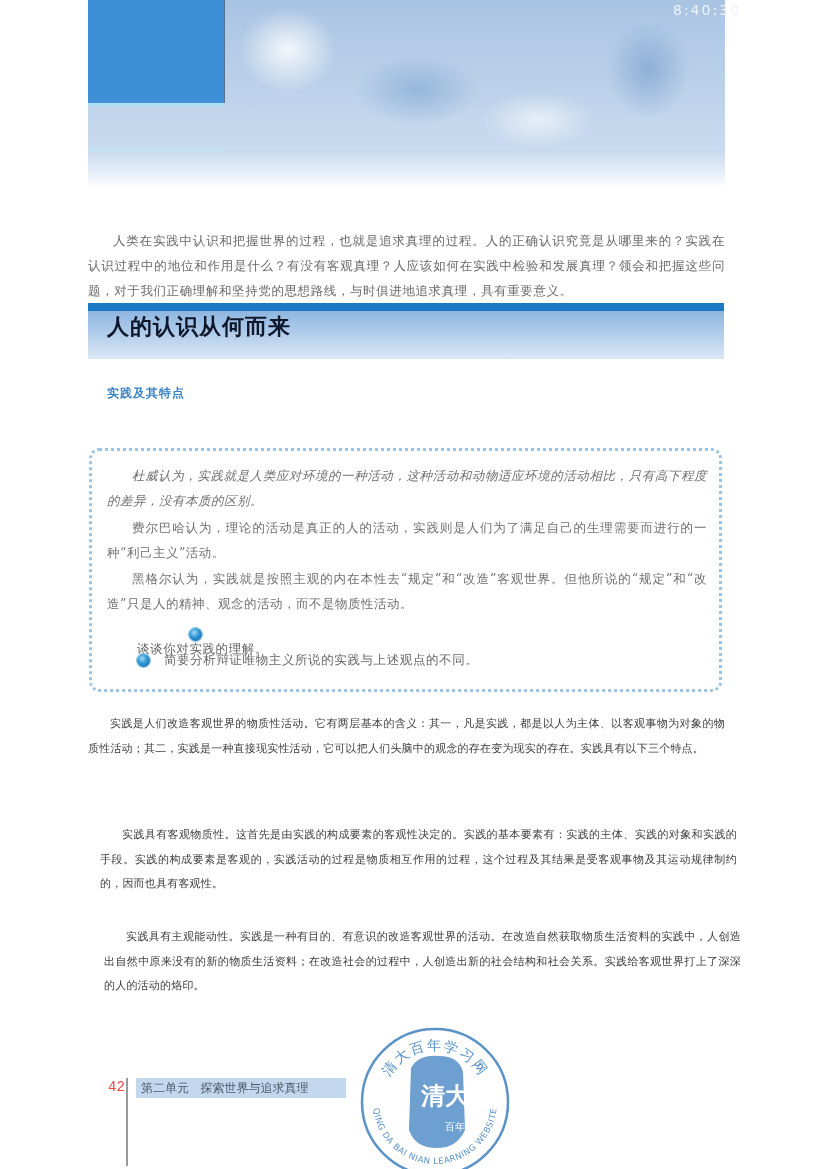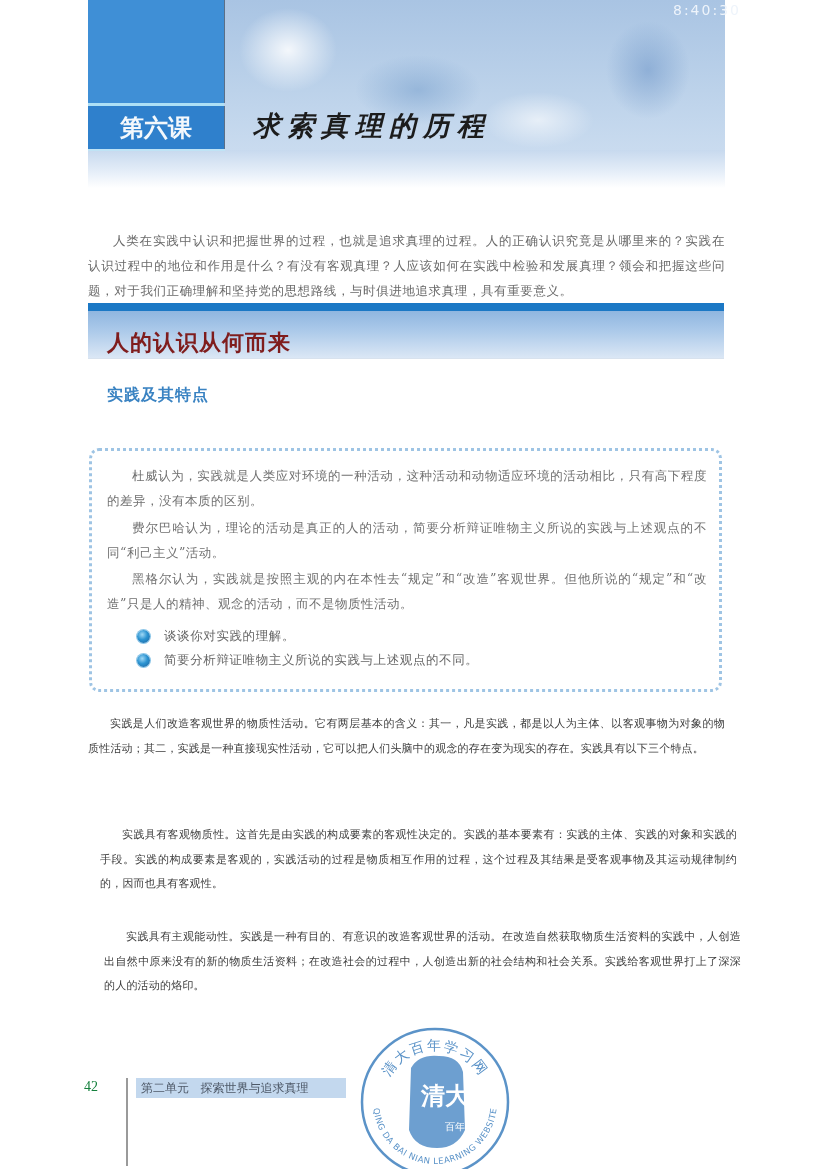--- a/index.html
+++ b/index.html
@@ -59,27 +59,27 @@
   }
 
   
   .section-bar { left: 88px; top: 303px; width: 636px; height: 8px; background: #1b78c5; }
   .section-band {
     left: 88px; top: 311px; width: 636px; height: 47px;
     background: linear-gradient(180deg, #8fb6e0 0%, #aecbea 45%, #dbe7f5 100%);
     border-bottom: 1px solid #d8e2ee;
   }
   .section-title {
-    left: 107px; top: 328px; font-size: 22px; font-weight: bold; color: #7f1d1d;
+    left: 107px; top: 312px; font-size: 22px; font-weight: bold; color: #0f172a;
     letter-spacing: 1px;
   }
 
   
   .subhead {
-    left: 107px; top: 385px; font-size: 16px; font-weight: bold; color: #3a83c2;
+    left: 107px; top: 385px; font-size: 12px; font-weight: bold; color: #3a83c2;
     font-family: "DejaVu Sans", sans-serif; letter-spacing: 1px;
   }
 
   
   .info-box {
     left: 89px; top: 448px; width: 633px; height: 244px;
     border: 3px dotted #9ec4e4; border-radius: 10px; box-sizing: border-box;
   }
   .info-para {
     left: 107px; width: 600px;
@@ -99,22 +99,22 @@
 
   
   .body-para {
     left: 88px; width: 637px;
     font-size: 11px; line-height: 24.5px; color: #3c3c3c;
     text-indent: 2em; letter-spacing: 0.2px; text-align: justify;
   }
 
   
   .page-num {
-    left: 84px; top: 1079px; font-size: 14px; color: #15803d;
-    font-family: Liberation Serif, serif;
+    left: 108px; top: 1079px; font-size: 14px; color: #ef4444;
+    font-family: Liberation Mono, monospace;
   }
   .footer-rule { left: 126px; top: 1078px; width: 2px; height: 88px; background: #9a9a9a; }
   .footer-bar {
     left: 136px; top: 1078px; width: 210px; height: 20px;
     background: #c3d8ee;
     font-size: 12px; color: #4e5968; line-height: 20px;
     font-family: "DejaVu Sans", sans-serif; padding-left: 5px; box-sizing: border-box;
     white-space: pre;
   }
 
@@ -123,39 +123,37 @@
 </style>
 </head>
 <body>
 
 <div class="abs header">
   <div class="abs header-photo"></div>
   <div class="abs header-fade"></div>
   <div class="abs header-clock">8:40:30</div>
   <div class="abs header-block-top"></div>
   <div class="abs header-block-sep"></div>
-  <div class="abs header-block-label">第六课</div>
   <div class="abs header-block-under"></div>
-  <div class="abs header-title">求索真理的历程</div>
 </div>
 
 <p class="abs intro">人类在实践中认识和把握世界的过程，也就是追求真理的过程。人的正确认识究竟是从哪里来的？实践在认识过程中的地位和作用是什么？有没有客观真理？人应该如何在实践中检验和发展真理？领会和把握这些问题，对于我们正确理解和坚持党的思想路线，与时俱进地追求真理，具有重要意义。</p>
 
 <div class="abs section-bar"></div>
 <div class="abs section-band"></div>
 <div class="abs section-title">人的认识从何而来</div>
 
 <div class="abs subhead">实践及其特点</div>
 
 <div class="abs info-box"></div>
-<p class="abs info-para" style="top:463px;margin:0;">杜威认为，实践就是人类应对环境的一种活动，这种活动和动物适应环境的活动相比，只有高下程度的差异，没有本质的区别。</p>
-<p class="abs info-para" style="top:515px;margin:0;">费尔巴哈认为，理论的活动是真正的人的活动，简要分析辩证唯物主义所说的实践与上述观点的不同“利己主义”活动。</p>
+<p class="abs info-para" style="top:463px;margin:0;font-style:italic;">杜威认为，实践就是人类应对环境的一种活动，这种活动和动物适应环境的活动相比，只有高下程度的差异，没有本质的区别。</p>
+<p class="abs info-para" style="top:515px;margin:0;">费尔巴哈认为，理论的活动是真正的人的活动，实践则是人们为了满足自己的生理需要而进行的一种“利己主义”活动。</p>
 <p class="abs info-para" style="top:566px;margin:0;">黑格尔认为，实践就是按照主观的内在本性去“规定”和“改造”客观世界。但他所说的“规定”和“改造”只是人的精神、观念的活动，而不是物质性活动。</p>
 
-<div class="abs info-q" style="top:628px;">
+<div class="abs info-q" style="top:628px;flex-direction:column;">
   <span class="bullet-icon"></span>
   <span>谈谈你对实践的理解。</span>
 </div>
 <div class="abs info-q" style="top:652px;justify-content:center;">
   <span class="bullet-icon"></span>
   <span>简要分析辩证唯物主义所说的实践与上述观点的不同。</span>
 </div>
 
 <p class="abs body-para" style="top:712px;margin:0;">实践是人们改造客观世界的物质性活动。它有两层基本的含义：其一，凡是实践，都是以人为主体、以客观事物为对象的物质性活动；其二，实践是一种直接现实性活动，它可以把人们头脑中的观念的存在变为现实的存在。实践具有以下三个特点。</p>
 <p class="abs body-para" style="top:811px;margin:12px;">实践具有客观物质性。这首先是由实践的构成要素的客观性决定的。实践的基本要素有：实践的主体、实践的对象和实践的手段。实践的构成要素是客观的，实践活动的过程是物质相互作用的过程，这个过程及其结果是受客观事物及其运动规律制约的，因而也具有客观性。</p>

